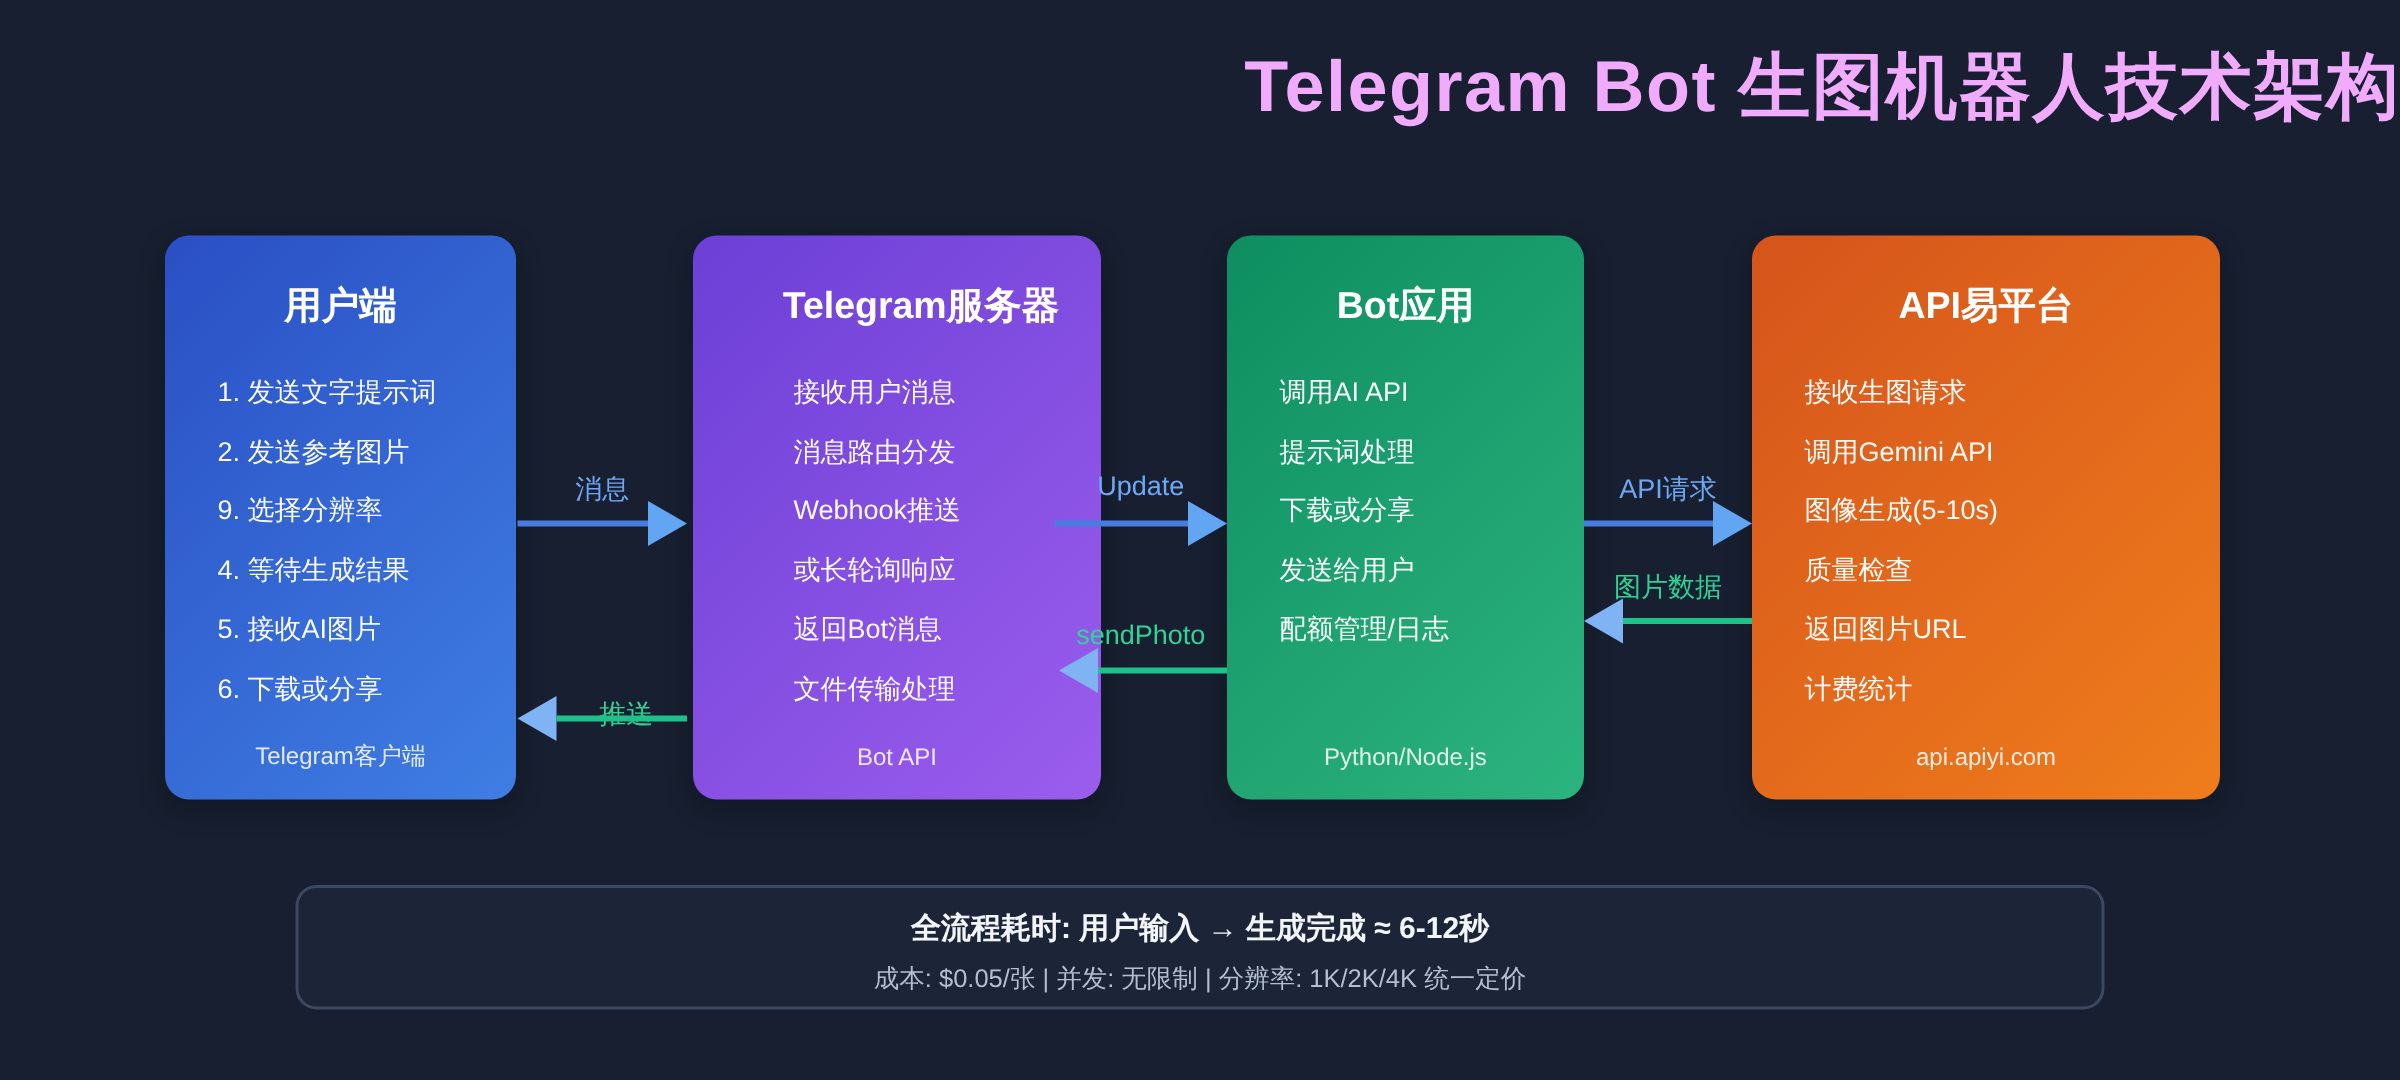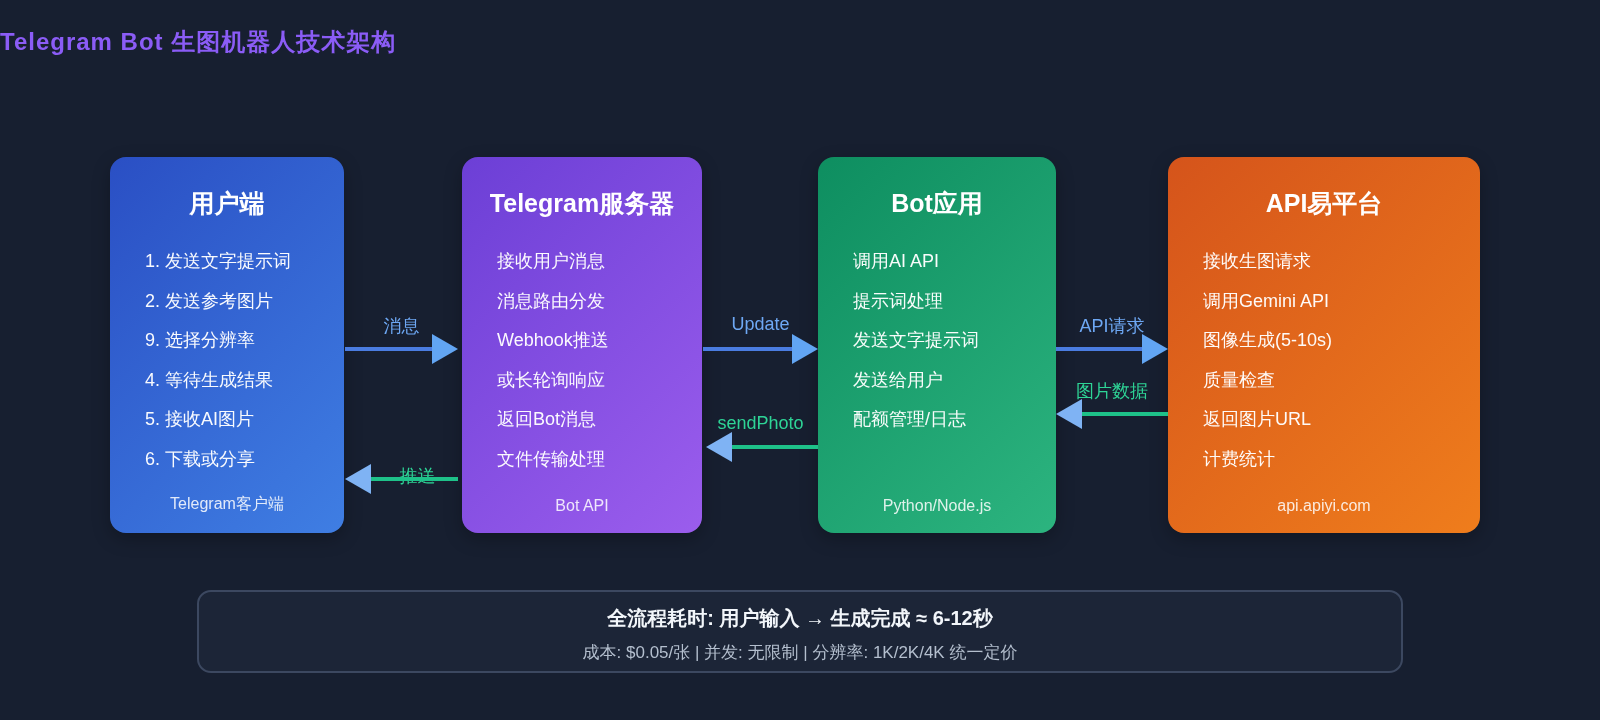--- a/index.html
+++ b/index.html
@@ -5,31 +5,31 @@
   html, body { margin: 0; padding: 0; }
   body {
     width: 1600px; height: 720px;
     background: #171f30;
     font-family: "Liberation Sans", "DejaVu Sans", sans-serif;
     position: relative;
     overflow: hidden;
   }
   .page-title {
     position: absolute; top: 26px; left: 0; width: 100%;
-    text-align: left;
-    font-size: 24px; font-weight: bold; color: #8b5cf6;
+    text-align: right;
+    font-size: 48px; font-weight: bold; color: #f0abfc;
     letter-spacing: 1px;
   }
   .node {
     position: absolute; top: 157px; height: 376px;
     border-radius: 16px; color: #ffffff;
     box-shadow: 0 6px 18px rgba(0,0,0,0.25);
   }
   .node-user     { left: 110px;  width: 234px; background: linear-gradient(135deg, #2a4fc4, #3f7ee3); }
-  .node-telegram { left: 462px;  width: 240px; background: linear-gradient(135deg, #6c3fd6, #9b5ded); }
+  .node-telegram { left: 462px;  width: 240px; background: linear-gradient(135deg, #6c3fd6, #9b5ded); padding-left: 32px; }
   .node-bot      { left: 818px;  width: 238px; background: linear-gradient(135deg, #0e8e60, #2cb47f); }
   .node-api      { left: 1168px; width: 312px; background: linear-gradient(135deg, #d5541b, #ef7d1c); }
   .node-title {
     margin-top: 30px; text-align: center;
     font-size: 25px; font-weight: bold; white-space: nowrap;
   }
   .node-list {
     list-style: none; margin: 22px 0 0; padding: 0 10px 0 35px;
   }
   .node-list li {
@@ -92,21 +92,21 @@
     <li>文件传输处理</li>
   </ul>
   <div class="node-footer">Bot API</div>
 </div>
 
 <div class="node node-bot">
   <div class="node-title">Bot应用</div>
   <ul class="node-list">
     <li>调用AI API</li>
     <li>提示词处理</li>
-    <li>发送文字提示词</li>
+    <li>下载或分享</li>
     <li>发送给用户</li>
     <li>配额管理/日志</li>
   </ul>
   <div class="node-footer">Python/Node.js</div>
 </div>
 
 <div class="node node-api">
   <div class="node-title">API易平台</div>
   <ul class="node-list">
     <li>接收生图请求</li>

